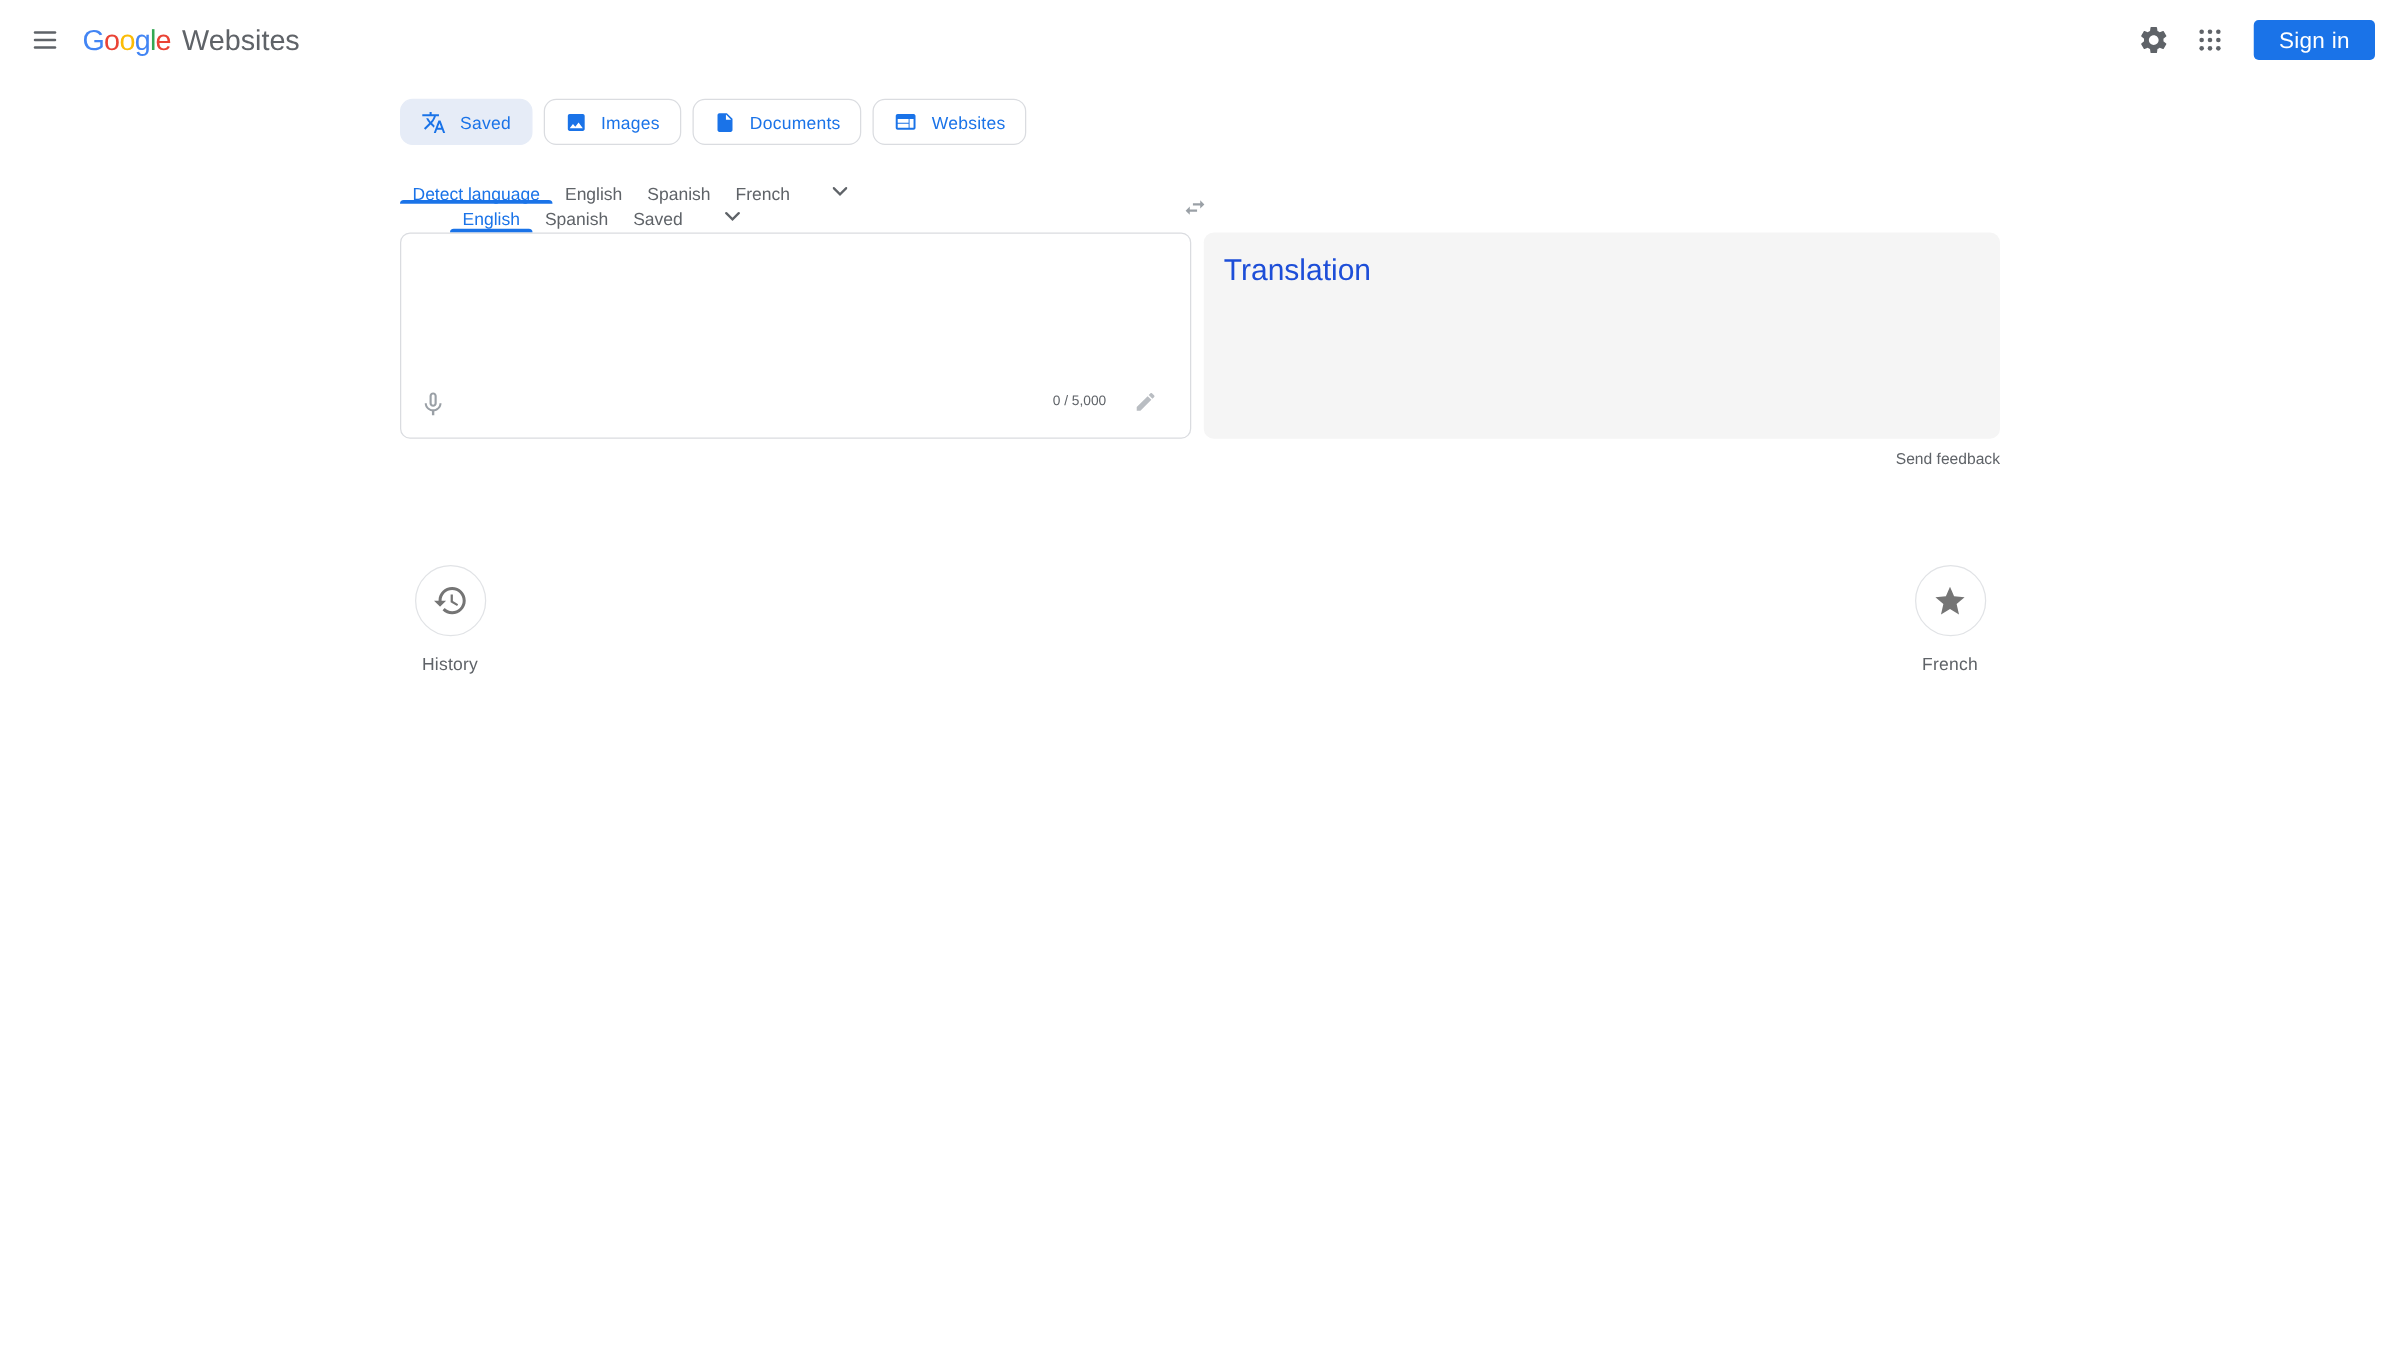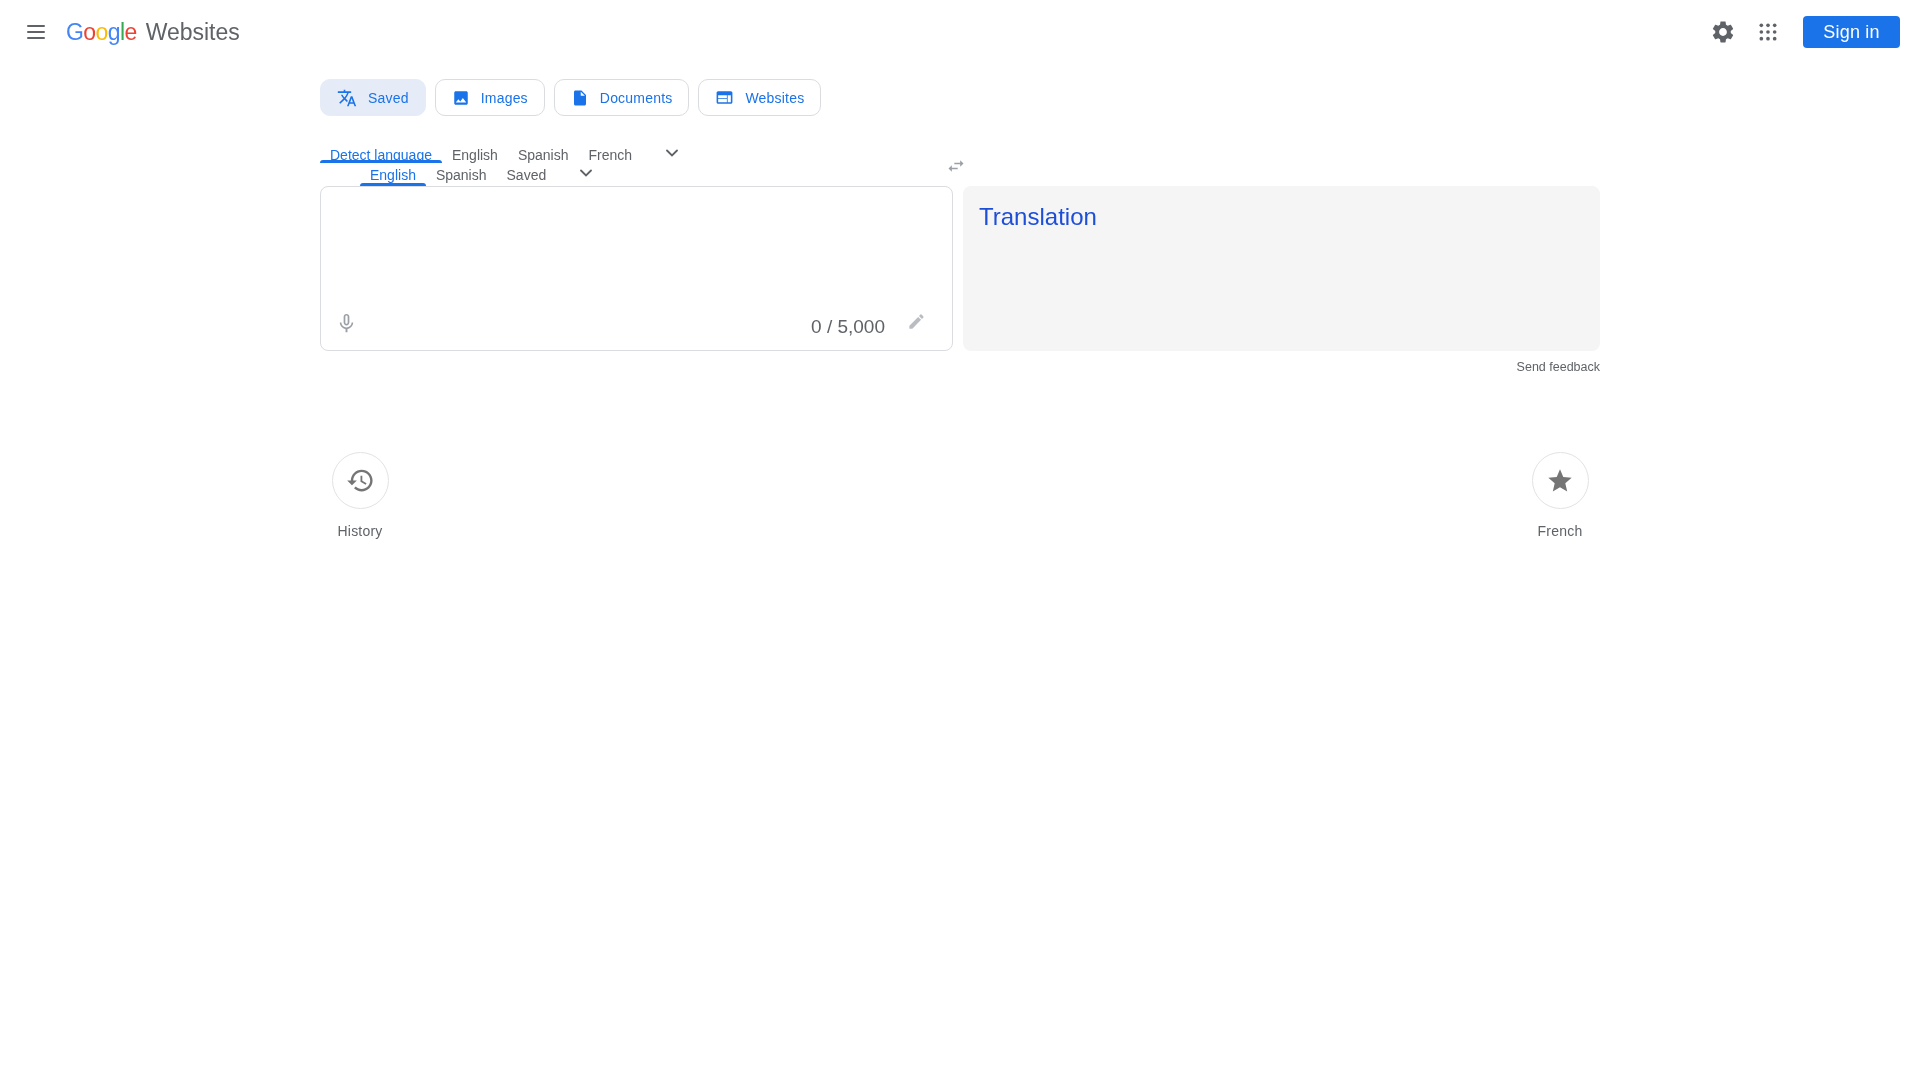--- a/index.html
+++ b/index.html
@@ -35,21 +35,21 @@
   .lang-tab.selected { color: #1a73e8; }
   .lang-tab.selected::after { content: ""; position: absolute; left: 0; right: 0; bottom: 0; height: 3px; background: #1a73e8; border-radius: 3px 3px 0 0; }
   .lang-more { margin-left: 24px; background: none; border: none; cursor: pointer; display: flex; align-items: center; padding-bottom: 4px; }
   .swap-btn { position: absolute; left: 622px; top: 5px; width: 28px; height: 28px; background: none; border: none; cursor: pointer; display: flex; align-items: center; justify-content: center; }
 
   
   .panels { display: flex; gap: 10px; }
   .source-panel { width: 633px; height: 165px; border: 1px solid #dadce0; border-radius: 8px; background: #fff; position: relative; }
   .source-input { position: absolute; top: 12px; left: 17px; width: 545px; height: 95px; border: none; outline: none; resize: none; background: transparent; font-size: 24px; font-family: inherit; color: #3c4043; }
   .mic-btn { position: absolute; left: 11px; bottom: 13px; width: 28px; height: 28px; }
-  .char-counter { position: absolute; right: 67px; bottom: 12px; font-size: 19px; color: #5f6368; }
+  .char-counter { position: absolute; right: 67px; bottom: 23px; font-size: 11px; color: #5f6368; }
   .edit-btn { position: absolute; right: 23px; bottom: 16px; width: 26px; height: 26px; }
   .target-panel { flex: 1; height: 165px; background: #f5f5f5; border-radius: 8px; position: relative; }
   .translation-placeholder { position: absolute; left: 16px; top: 17px; font-size: 24px; color: #1d4ed8; }
 
   .feedback-row { display: flex; justify-content: flex-end; margin-top: 9px; }
   .feedback-link { font-size: 12.5px; color: #5f6368; cursor: pointer; text-decoration: none; }
 
   
   .shortcuts { display: flex; justify-content: space-between; gap: 53px; margin-top: 78px; }
   .shortcut { display: flex; flex-direction: column; align-items: center; width: 80px; cursor: pointer; background: none; border: none; font-family: inherit; }

